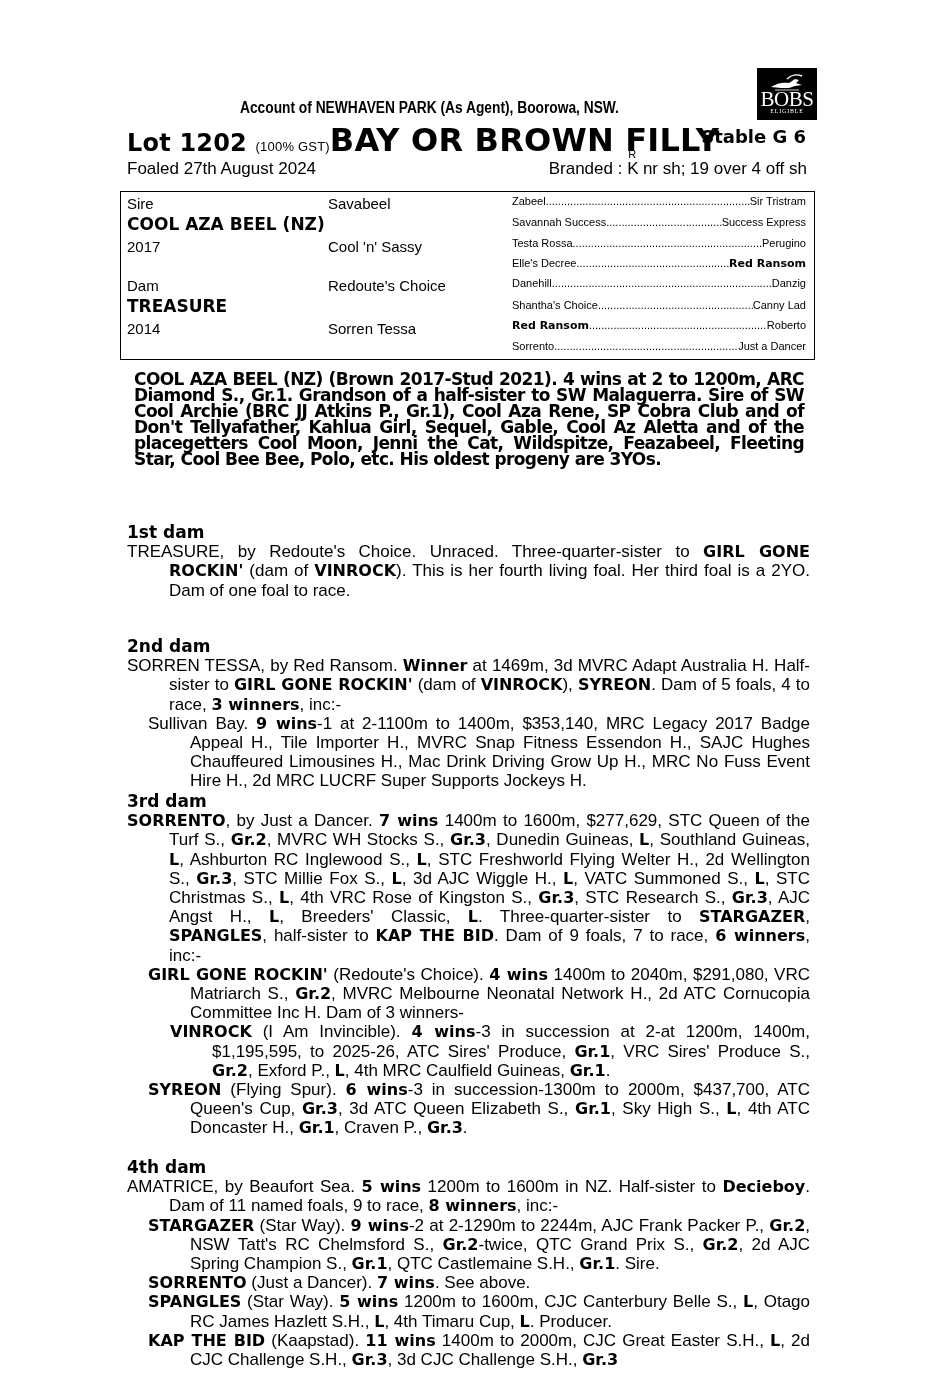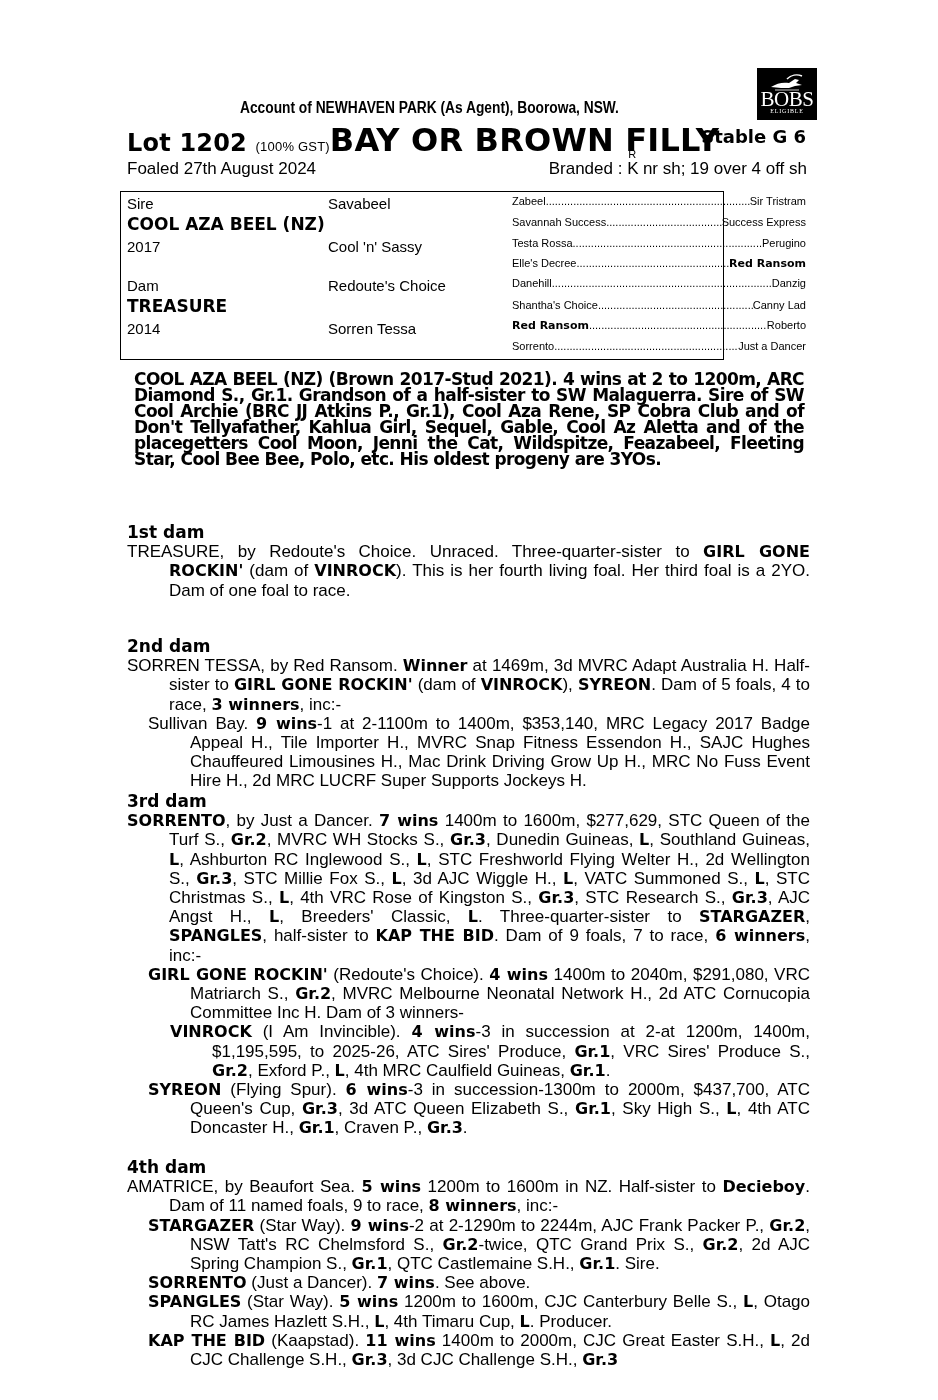--- a/index.html
+++ b/index.html
@@ -14,21 +14,21 @@
   .lotline { position:absolute; left:127px; top:121px; width:683px; height:30px; }
   .lot { position:absolute; left:0; top:0; font-size:24px; font-weight:bold; font-family:"DejaVu Sans", sans-serif; letter-spacing:0.2px; }
   .gst { font-size:13px; font-weight:normal; font-family:"Liberation Sans", sans-serif; }
   .horsename { font-size:32px; font-weight:bold; font-family:"DejaVu Sans", sans-serif; }
   .stable { position:absolute; right:4px; top:5px; font-size:18px; font-weight:bold; font-family:"DejaVu Sans", sans-serif; }
   .foaled { position:absolute; left:127px; top:159px; font-size:17px; }
   .branded { position:absolute; right:131px; top:159px; font-size:17px; }
   .brand-mark { display:inline-block; position:relative; width:11px; }
   .brand-mark .r { position:absolute; left:1px; top:-11px; font-size:11px; }
 
-  .pedigree { position:absolute; left:120px; top:191px; width:604px; height:169px; border:1.5px solid #000; box-sizing:border-box; font-size:15px; }
+  .pedigree { position:absolute; left:120px; top:191px; width:695px; height:169px; border:1.5px solid #000; box-sizing:border-box; font-size:15px; }
   .ped-cell { position:absolute; white-space:nowrap; }
   .ped-big { font-family:"DejaVu Sans", sans-serif; font-weight:bold; font-size:17px; }
   .dotrow { position:absolute; left:391px; width:294px; display:flex; font-size:11px; white-space:nowrap; }
   .dotrow .l { flex:0 0 auto; }
   .dotrow .dots { flex:1 1 auto; overflow:hidden; letter-spacing:0px; color:#000; }
   .dotrow .dots::after { content:"...................................................................................................."; }
   .dotrow .r { flex:0 0 auto; }
   .b { font-weight:bold; font-family:"DejaVu Sans", sans-serif; }
 
   .sire-note { position:absolute; left:134px; top:371px; width:670px; font-size:17px; font-weight:bold; line-height:16px; text-align:justify; font-family:"DejaVu Sans", sans-serif; letter-spacing:-0.6px; }

